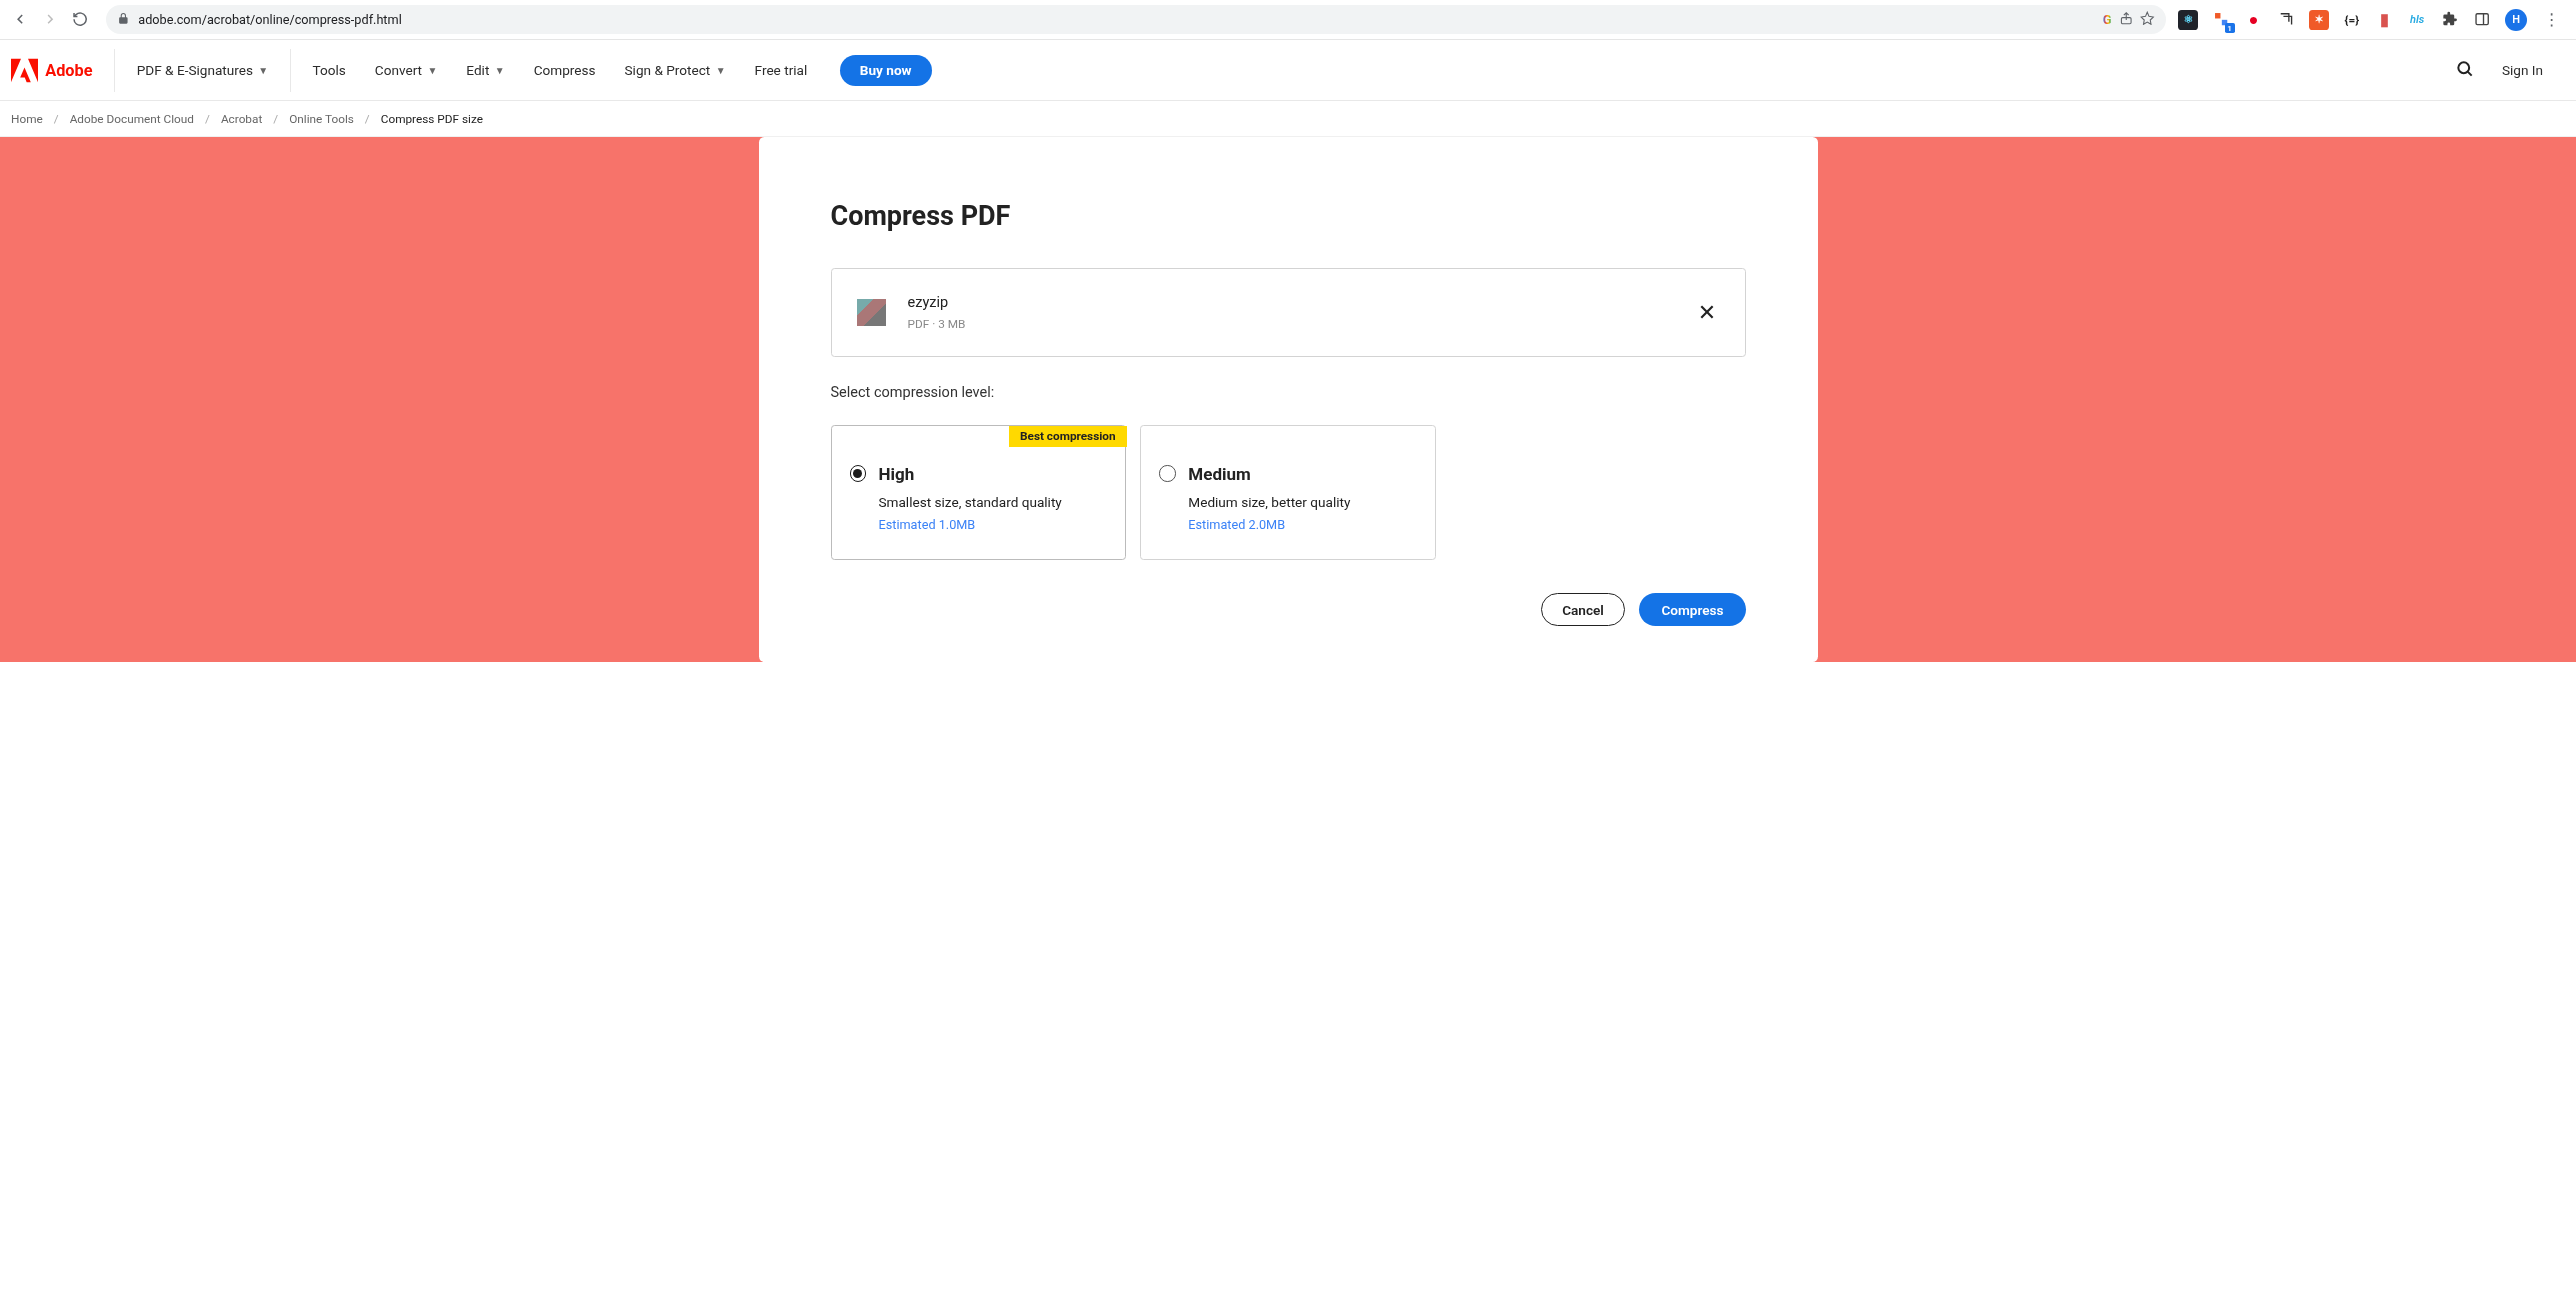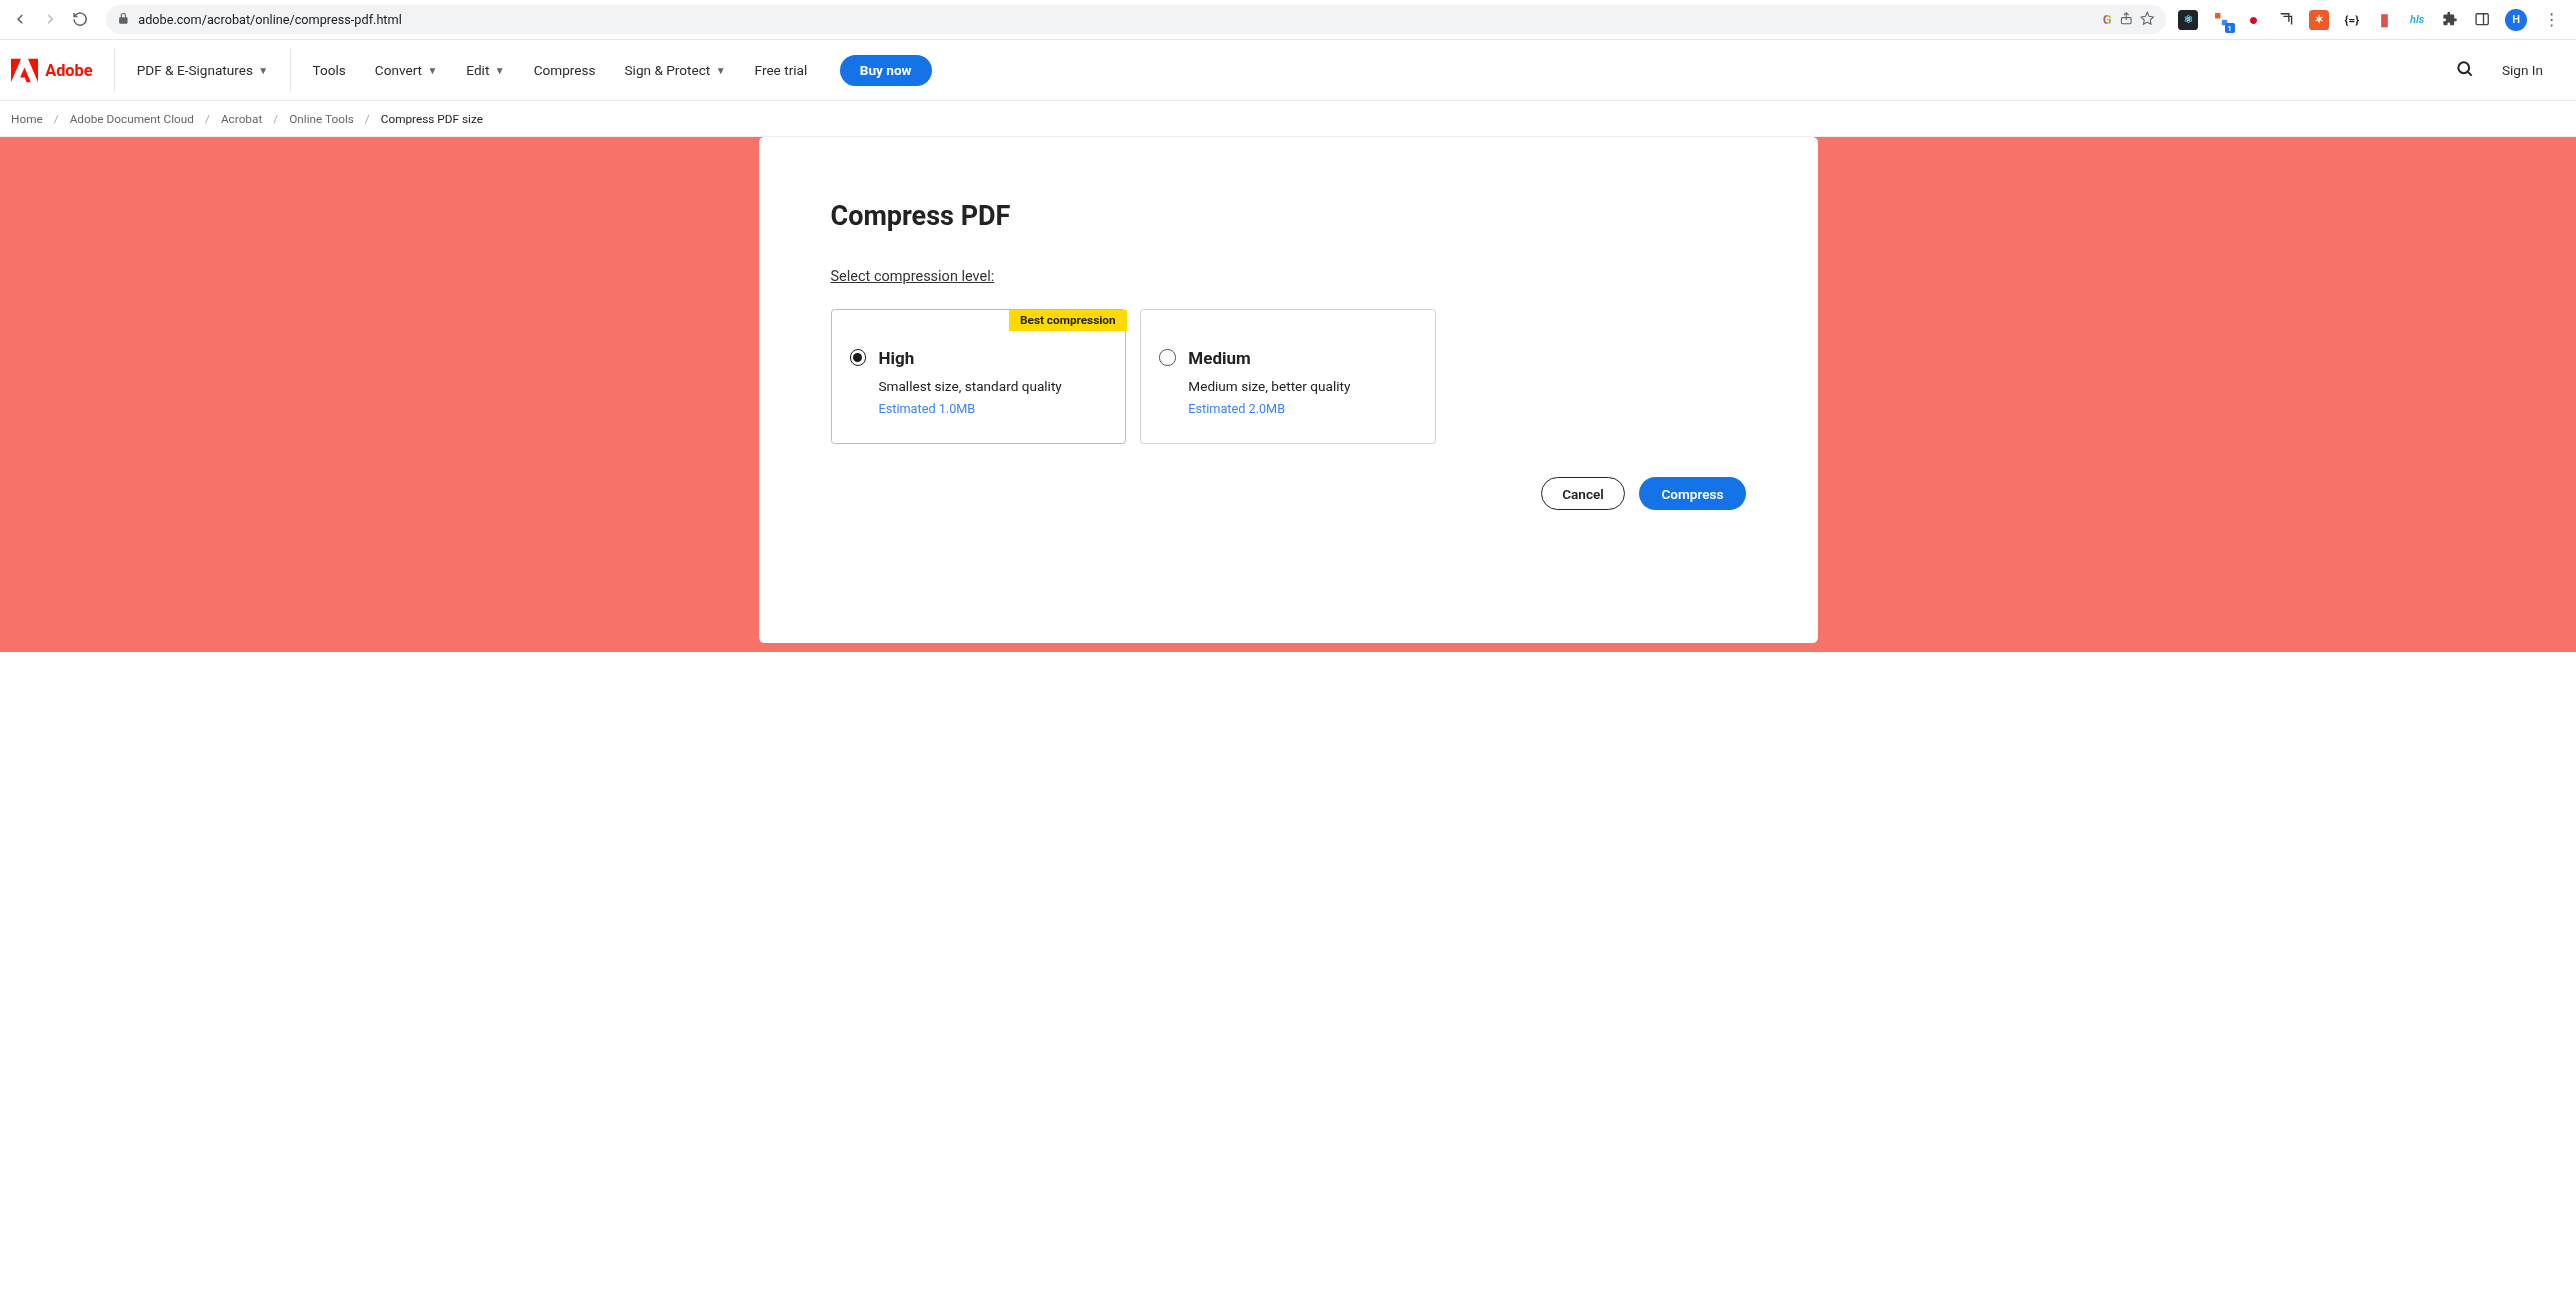--- a/index.html
+++ b/index.html
@@ -51,21 +51,21 @@
   .card { background:#fff; border-radius:5.4px; padding: 63px 72px 36px 72px; min-height:506px; }
   .card h1 { font-size:27px; font-weight:700; margin-bottom:36px; }
 
   .file-row { border:0.9px solid #d3d3d3; border-radius:3.6px; height:89px; display:flex; align-items:center; padding:0 25px; gap:22px; }
   .file-thumb { width:29px; height:27px; background:linear-gradient(135deg,#7aa 0 30%, #a77 30% 60%, #777 60% 100%); background-size:cover; }
   .file-info { display:flex; flex-direction:column; gap:5.4px; }
   .file-name { font-size:14.5px; color:#222; }
   .file-meta { font-size:11.8px; color:#888; }
   .file-remove { margin-left:auto; width:25px; height:25px; display:flex; align-items:center; justify-content:center; cursor:pointer; font-size:22px; color:#222; }
 
-  .select-label { margin-top:27px; font-size:14.5px; color:#333;text-decoration:underline; }
+  .select-label { margin-top:27px; font-size:14.5px; color:#333; }
 
   .level-grid { display:grid; grid-template-columns: repeat(3, 1fr); gap:14.5px; margin-top:23.5px; }
   .level-card { position:relative; border:0.9px solid #d3d3d3; border-radius:3.6px; padding:38px 18px 27px 18px; cursor:pointer; display:flex; gap:12.7px; align-items:flex-start; }
   .level-card.selected { border-color:#bbb; }
   .badge { position:absolute; top:0; right:-1.8px; background:#ffd900; color:#222; font-size:11.8px; font-weight:700; padding:3.6px 11px; }
   .radio { width:16.3px; height:16.3px; border:1.8px solid #555; border-radius:50%; display:flex; align-items:center; justify-content:center; flex-shrink:0; margin-top:1.8px; }
   .radio .dot { width:9px; height:9px; border-radius:50%; background:#1b1b1b; display:none; }
   .level-card.selected .radio .dot { display:block; }
   .level-card.selected .radio { border-color:#1b1b1b; }
   .level-body { display:flex; flex-direction:column; gap:5.4px;justify-content:flex-end; }
@@ -211,20 +211,30 @@
   <span class="bc-link">Online Tools</span>
   <span class="bc-sep">/</span>
   <span class="bc-current">Compress PDF size</span>
 </div>
 
 <div class="hero-bg">
   <div class="card-wrap">
     <div class="card">
       <h1>Compress PDF</h1>
 
+      <div class="file-row">
+        <div class="file-thumb"></div>
+        <div class="file-info">
+          <div class="file-name">ezyzip</div>
+          <div class="file-meta">PDF  ·  3 MB</div>
+        </div>
+        <div class="file-remove">
+          <span>✕</span>
+        </div>
+      </div>
 
       <div class="select-label">Select compression level:</div>
 
       <div class="level-grid">
         <div class="level-card selected">
           <div class="badge">Best compression</div>
           <div class="radio">
               <div class="dot"></div>
             </div>
           <div class="level-body">

